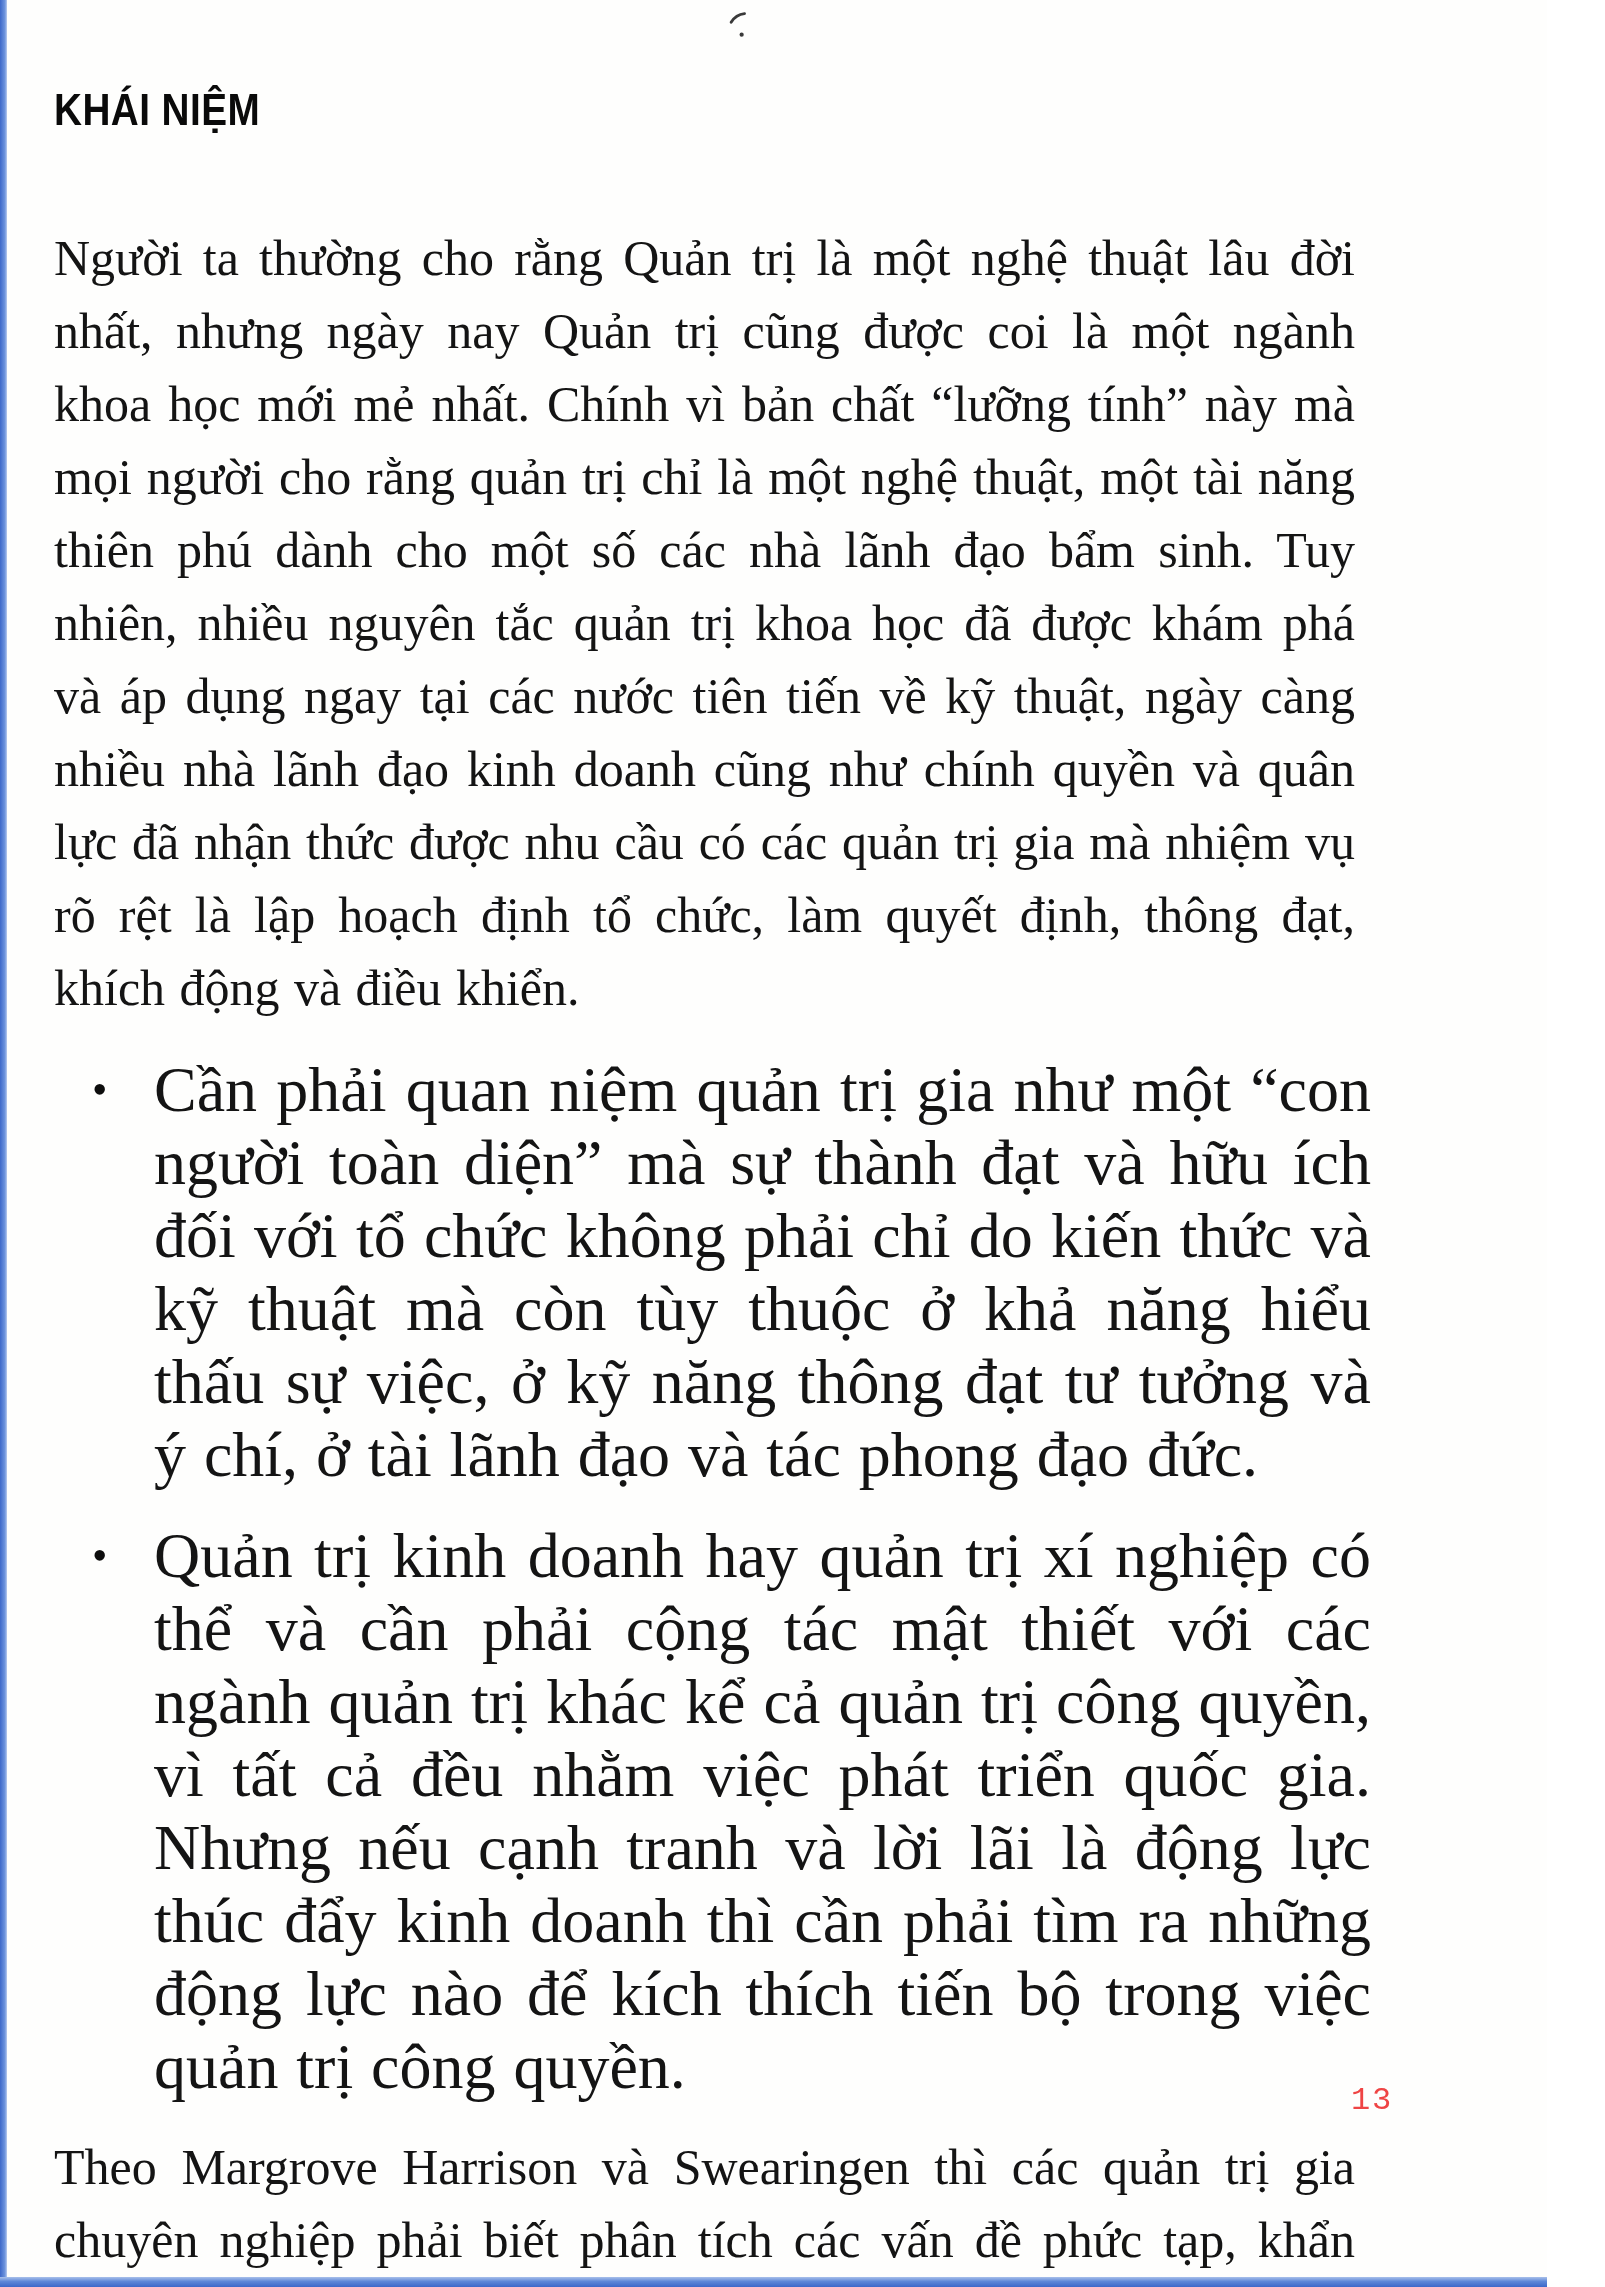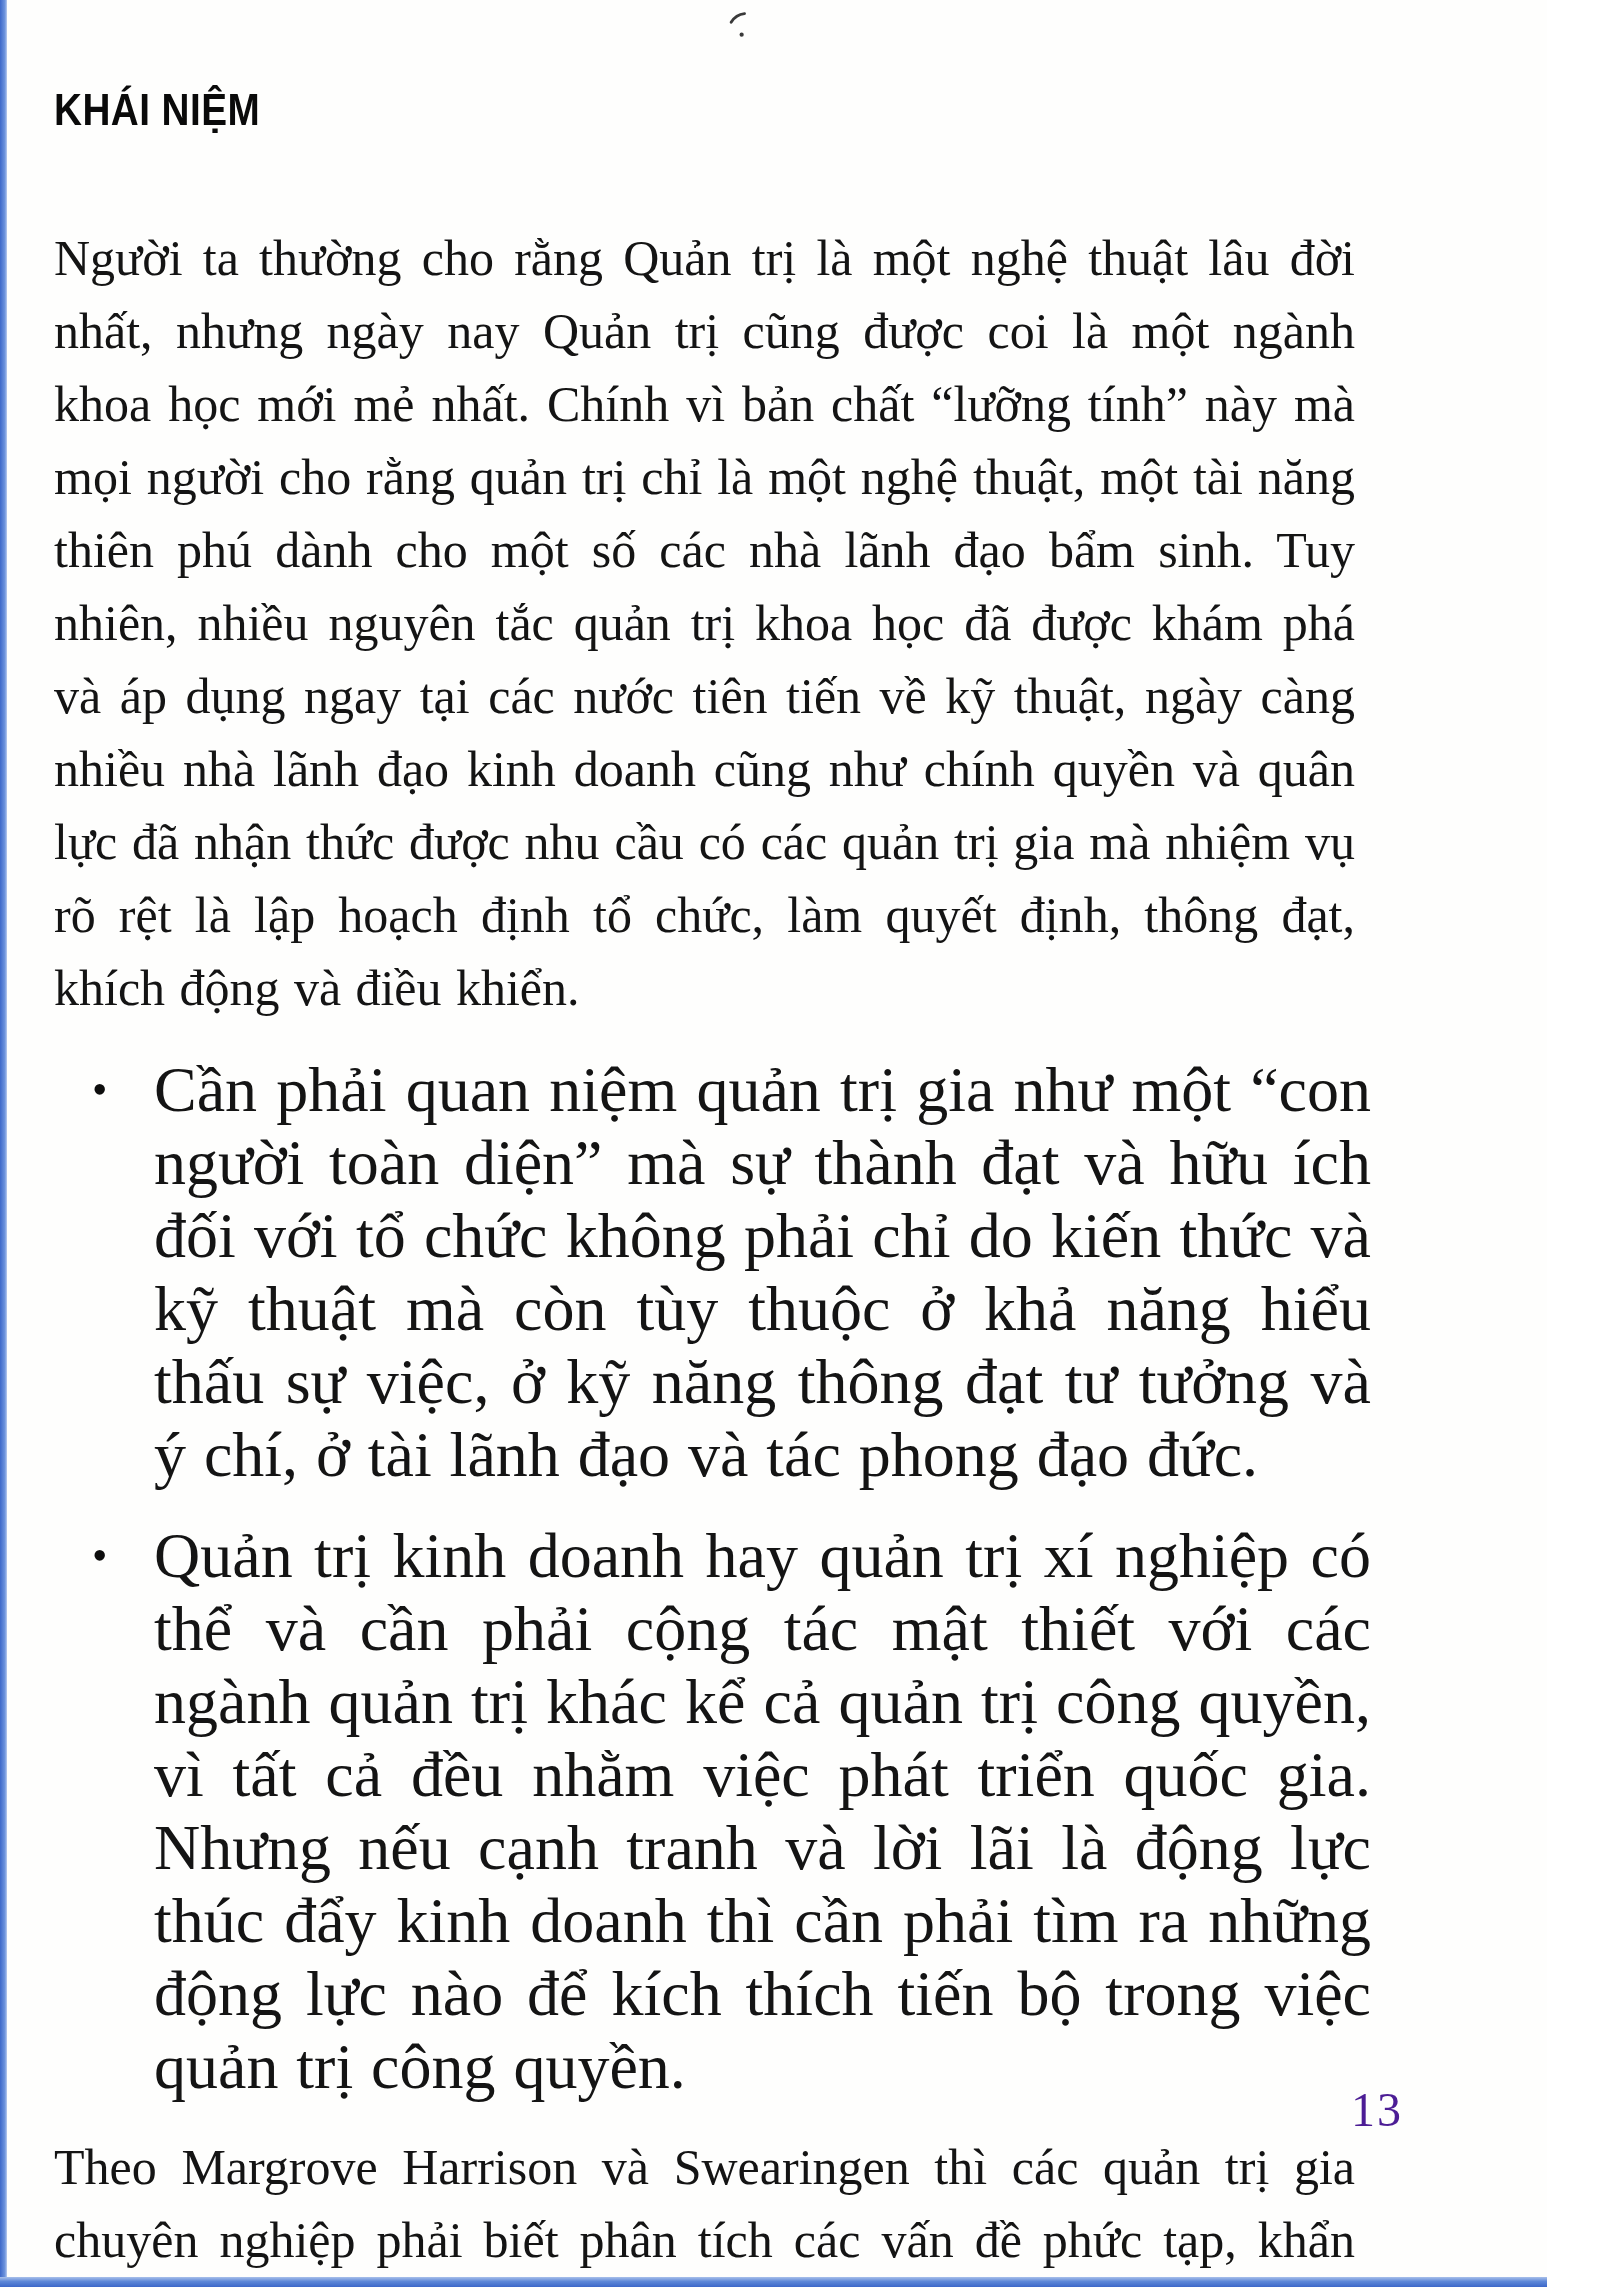--- a/index.html
+++ b/index.html
@@ -82,23 +82,23 @@
     font-size: 64px;
     line-height: 73px;
     text-align: justify;
     margin: 0;
     word-spacing: 1.9px;
   }
   .page-number {
     position: absolute;
     left: 1351px;
     top: 2082px;
-    font-family: Liberation Serif, serif;
-    font-size: 48px;
-    color: #4c1d95;
+    font-family: Liberation Mono, monospace;
+    font-size: 32px;
+    color: #ef4444;
     letter-spacing: 1.9px;
   }
 </style>
 </head>
 <body>
 
 <div class="page">
 
   <svg class="pen-mark" viewBox="0 0 46 46" xmlns="http://www.w3.org/2000/svg" aria-hidden="true">
     <path d="M34 8 q-9 1 -14 9" fill="none" stroke="#3a3a3a" stroke-width="3" stroke-linecap="round"></path>

